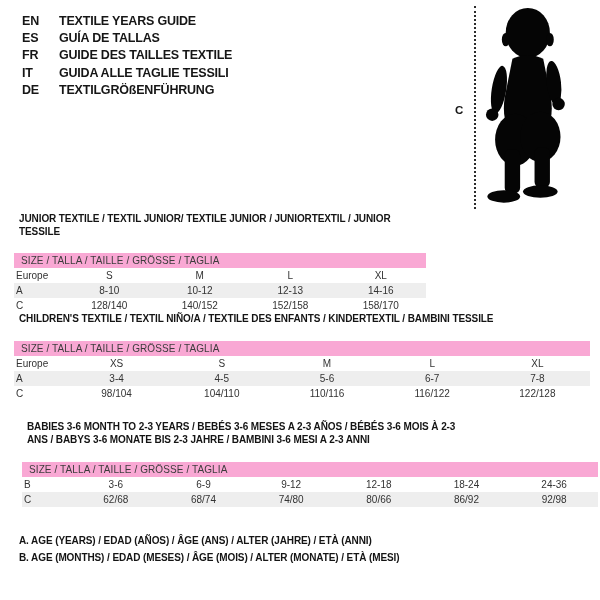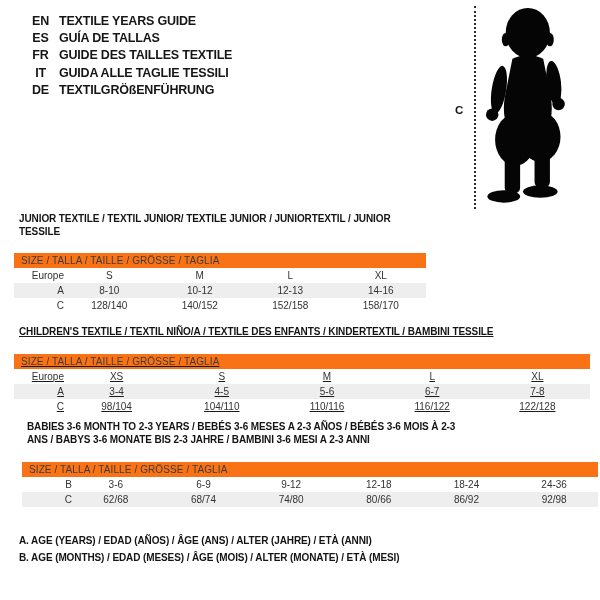--- a/index.html
+++ b/index.html
@@ -3,42 +3,42 @@
 <meta charset="utf-8">
 <style>
   html,body{margin:0;padding:0;background:#ffffff;}
   .canvas{
     position:relative;width:600px;height:600px;background:#ffffff;overflow:hidden;
     font-family:"Liberation Sans",sans-serif;color:#1a1a1a;
   }
   
   .lang-block{position:absolute;left:22px;top:13px;font-weight:bold;font-size:12.5px;
     letter-spacing:-0.2px;color:#161616;}
-  .lang-row{display:flex;line-height:17.2px;white-space:nowrap;text-align:center;}
+  .lang-row{display:flex;line-height:17.2px;white-space:nowrap;}
   .lang-code{width:37px;flex:0 0 37px;}
   
   .measure-line{position:absolute;left:474px;top:6px;height:203px;width:0;
     border-left:2px dotted #2b2b2b;}
   .measure-label{position:absolute;left:455px;top:104px;font-weight:bold;font-size:11.5px;color:#161616;}
   .baby-svg{position:absolute;left:479px;top:5px;}
   
   .section{position:absolute;left:14px;}
   .sec-junior{top:212px;width:412px;}
-  .sec-children{top:325px;width:576px;text-decoration:underline;}
+  .sec-children{top:312px;width:576px;}
   .sec-babies{top:420px;width:576px;margin-left:8px;}
   .sec-title{font-weight:bold;font-size:10px;line-height:13px;letter-spacing:-0.1px;
     color:#141414;padding-left:5px;}
   .sec-babies .sec-title{width:440px;}
-  .size-bar{margin-top:15px;height:15px;line-height:15.5px;background:#f97316;
+  .size-bar{margin-top:15px;height:15px;line-height:15.5px;background:#f9a8d4;
     color:#3c3c3c;font-size:10px;padding-left:7px;letter-spacing:0.1px;}
   .sec-children .size-bar,.sec-babies .size-bar{margin-top:16px;}
   table.size-table{width:100%;border-collapse:collapse;table-layout:fixed;}
   table.size-table td{font-size:10px;color:#333333;height:15px;padding:0;
     text-align:center;vertical-align:middle;white-space:nowrap;}
-  table.size-table td.lbl{width:48px;text-align:right;padding-left:2px;}
+  table.size-table td.lbl{width:48px;text-align:left;padding-left:2px;}
   table.size-table tr:nth-child(2) td{background:#eeeeee;}
   
   .footnotes{position:absolute;left:14px;top:533px;font-weight:bold;font-size:10px;
     line-height:16.6px;letter-spacing:-0.1px;color:#141414;padding-left:5px;white-space:nowrap;}
 </style>
 </head>
 <body>
 
 <div class="canvas">
 

